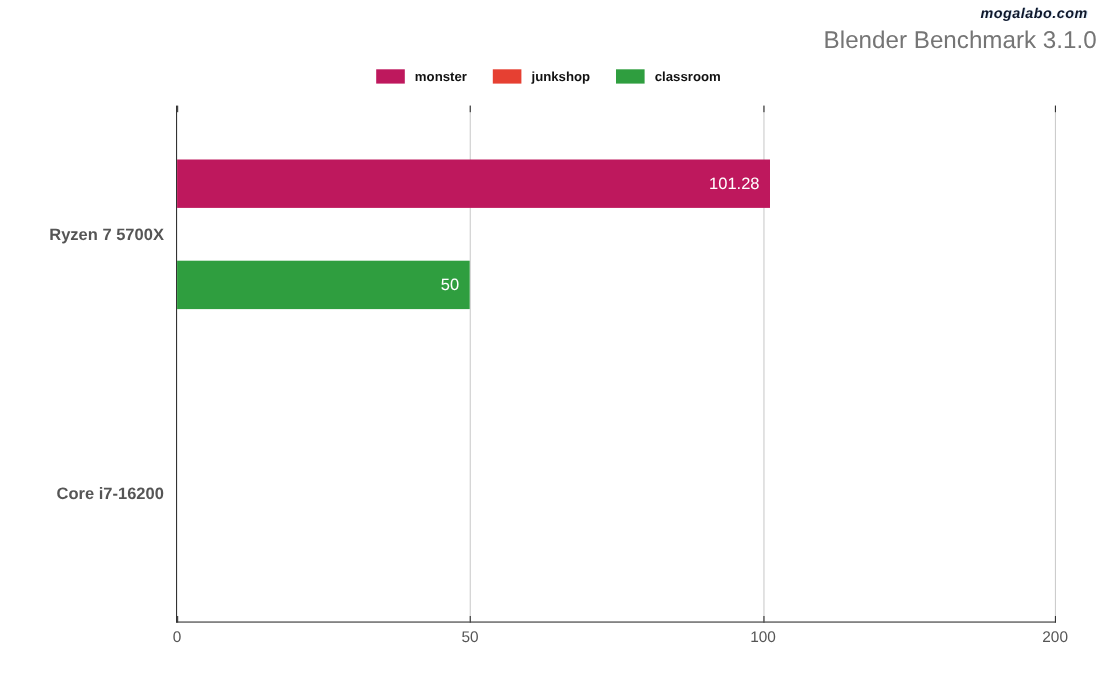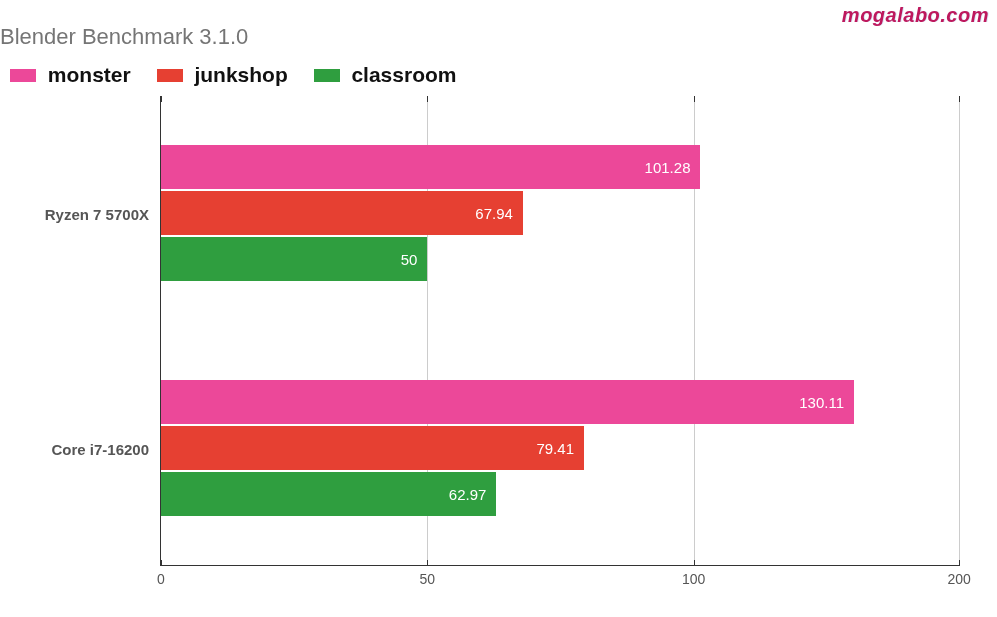--- a/index.html
+++ b/index.html
@@ -9,44 +9,44 @@
     height: 617px;
     background: #ffffff;
     font-family: Arial, Helvetica, sans-serif;
     position: relative;
     overflow: hidden;
   }
   .watermark {
     position: absolute;
     top: 4px;
     right: 8px;
-    font-size: 20px;
+    font-size: 13px;
     font-style: italic;
     font-weight: 700;
-    color: #be185d;
+    color: #0f172a;
     letter-spacing: 0.5px;
     text-shadow: 1px 0 0 rgba(160,200,240,0.4);
   }
   .title {
     position: absolute;
     top: 24px;
     left: 0;
     width: 100%;
-    text-align: left;
+    text-align: right;
     font-size: 22px;
     color: #757575;
     font-weight: 400;
   }
   .legend {
     position: absolute;
     top: 62px;
     left: 0;
     width: 100%;
-    text-align: left;
-    font-size: 21px;
+    text-align: center;
+    font-size: 12px;
     color: #111;
   }
   .legend-item {
     display: inline-block;
     margin: 0 10px;
   }
   .legend-swatch {
     display: inline-block;
     width: 26px;
     height: 13px;
@@ -116,21 +116,21 @@
     padding-right: 12px;
     font-size: 15px;
     color: #555;
     white-space: nowrap;
     top: 50%;
     transform: translateY(-50%);
     font-weight: bold;
   }
 
   
-  .c-blue  { background: #ec4899; }
+  .c-blue  { background: #be185d; }
   .c-red   { background: #e64032; }
   .c-green { background: #2f9e3f; }
 </style>
 </head>
 <body>
 
 <div class="watermark">mogalabo.com</div>
 
 <div class="title">Blender Benchmark 3.1.0</div>
 
@@ -169,38 +169,26 @@
   <div class="xtick-label" style="left:66.666%;">100</div>
   <div class="xtick-label" style="left:99.9%;">200</div>
 
   <div class="group" style="top:0; height:235px;">
     <span class="cat-label">Ryzen 7 5700X</span>
 
     <div class="bar c-blue" style="top:49px;  width:67.52%;">
       <span class="bar-label">101.28</span>
     </div>
 
-    <div class="bar c-red" style="top:95px;  width:45.29%;">
-      <span class="bar-label">67.94</span>
-    </div>
 
     <div class="bar c-green" style="top:141px; width:33.333%;">
       <span class="bar-label">50</span>
     </div>
   </div>
 
   <div class="group" style="top:235px; height:235px;">
     <span class="cat-label">Core i7-16200</span>
 
-    <div class="bar c-blue" style="top:49px;  width:86.74%;">
-      <span class="bar-label">130.11</span>
-    </div>
 
-    <div class="bar c-red" style="top:95px;  width:52.94%;">
-      <span class="bar-label">79.41</span>
-    </div>
 
-    <div class="bar c-green" style="top:141px; width:41.98%;">
-      <span class="bar-label">62.97</span>
-    </div>
   </div>
 
 </div>
 
 </body></html>

